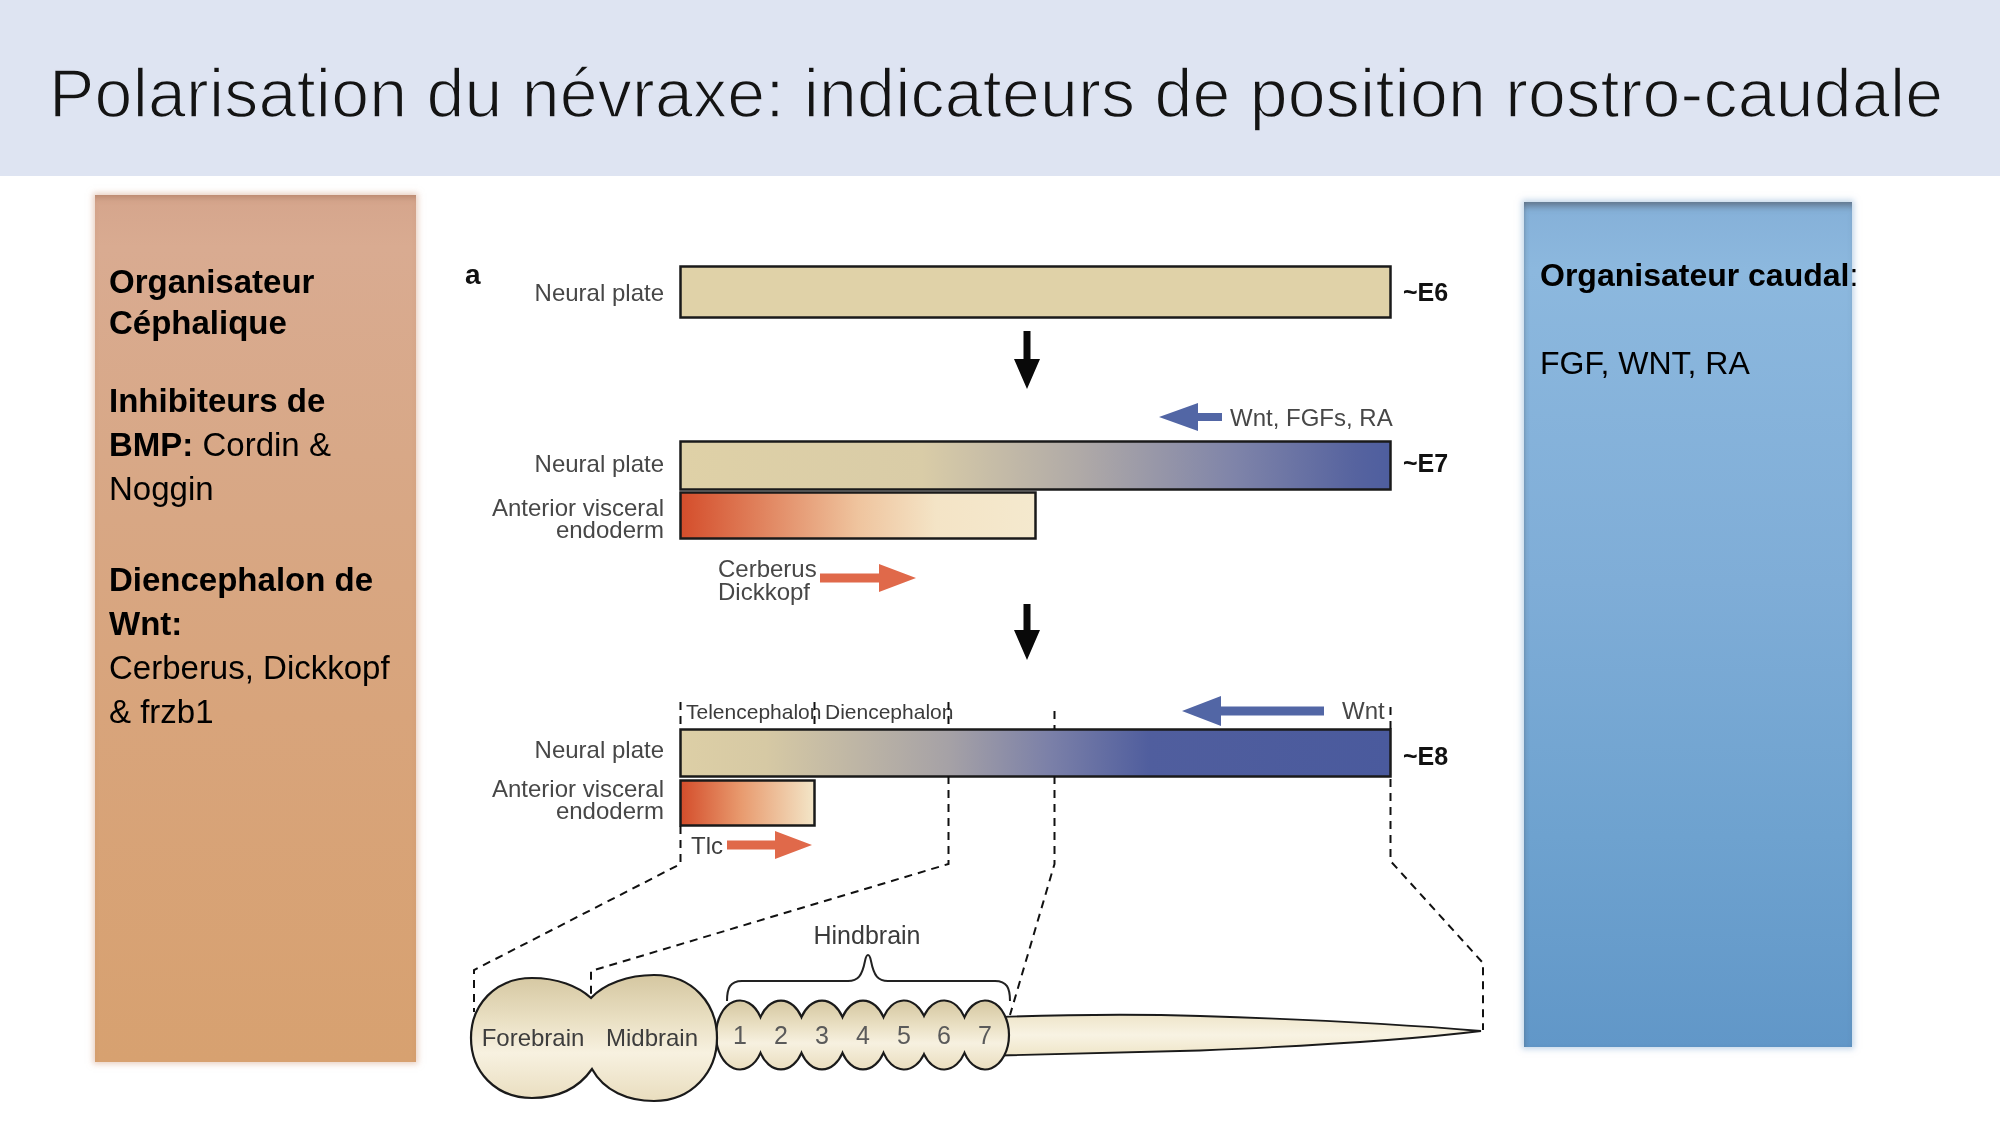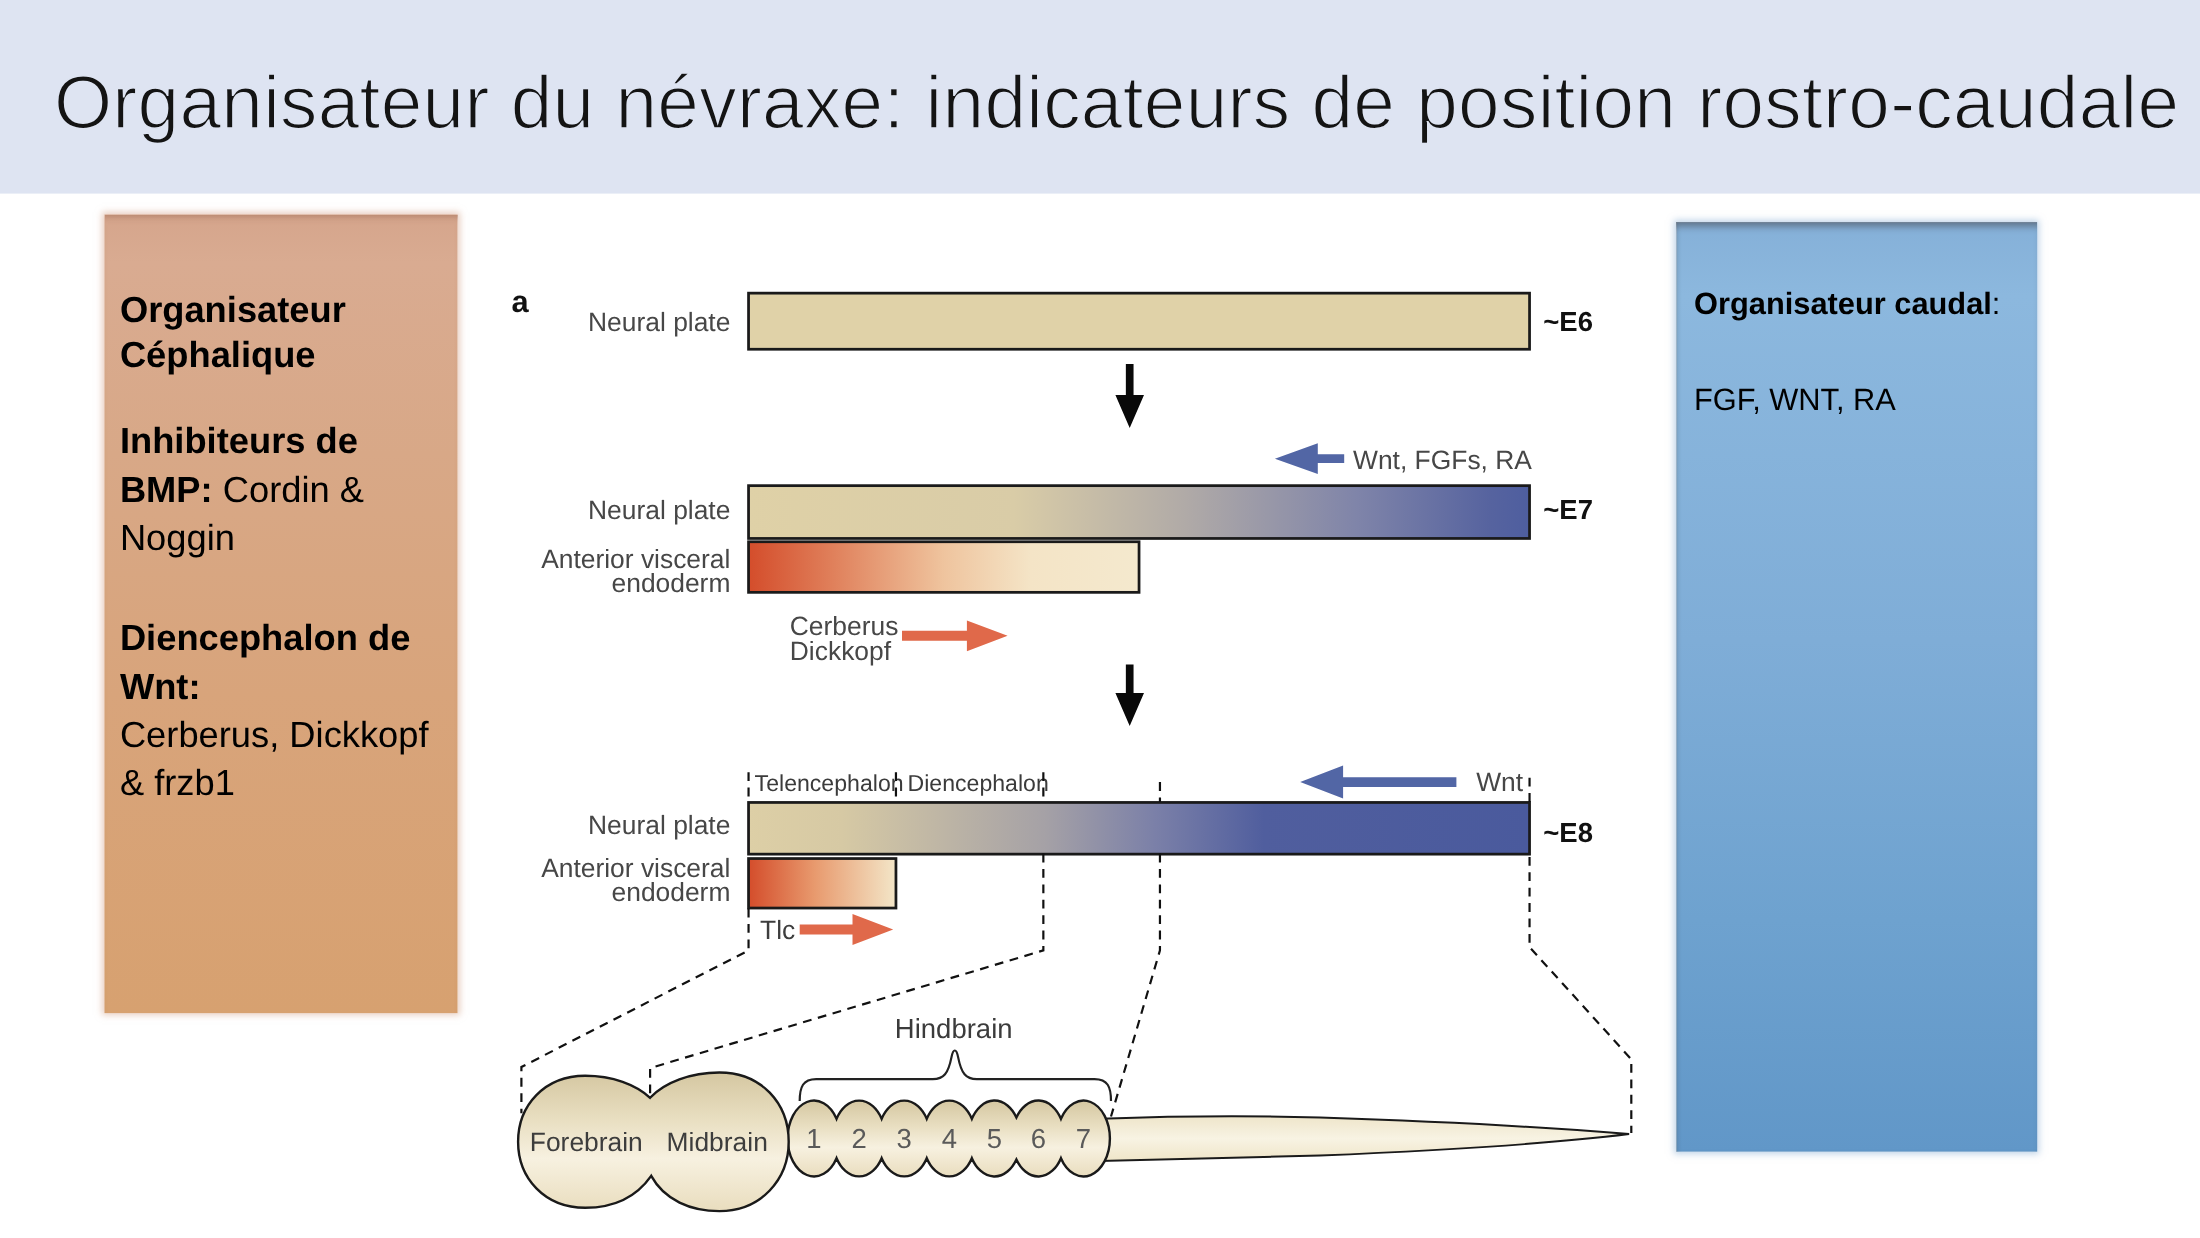--- a/index.html
+++ b/index.html
@@ -1,37 +1,37 @@
 <!DOCTYPE html>
 <html><head>
 <meta charset="utf-8">
 <style>
   html,body{margin:0;padding:0;}
   body{width:2000px;height:1125px;position:relative;overflow:hidden;background:#ffffff;
        font-family:"Liberation Sans", sans-serif;}
   #titlebar{position:absolute;left:0;top:0;width:2000px;height:176px;background:#dee4f2;}
   #title{position:absolute;left:49px;top:54px;font-size:68px;color:#141414;white-space:nowrap;letter-spacing:0.25px;-webkit-text-stroke:1.5px #dee4f2;}
   
-  #lbox{position:absolute;left:95px;top:195px;width:321px;height:726px;
+  #lbox{position:absolute;left:95px;top:195px;width:321px;height:867px;
         background:linear-gradient(180deg,#d5a58c 0%,#d9ab91 6%,#d8a887 30%,#d8a47b 60%,#d7a170 100%);
         box-shadow:0 0 6px 2px rgba(213,165,140,.55), inset 0 6px 6px -4px rgba(150,100,75,.5);}
   #lbox .txt{position:absolute;left:14px;top:66px;width:300px;font-size:33px;color:#000;line-height:44px;}
   #lbox p{margin:0;}
   
   #rbox{position:absolute;left:1524px;top:202px;width:328px;height:845px;
         background:linear-gradient(180deg,#85b0d8 0%,#8cb8de 8%,#7fadd7 45%,#6ea2cf 75%,#6197c8 100%);
         box-shadow:0 0 6px 2px rgba(130,170,210,.5), inset 0 8px 7px -4px rgba(75,80,90,.6), inset 3px 0 5px -3px rgba(75,80,90,.35);}
-  #rbox .txt{position:absolute;left:16px;top:51px;width:330px;font-size:28px;color:#000;line-height:45px;}
+  #rbox .txt{position:absolute;left:16px;top:51px;width:330px;font-size:32px;color:#000;line-height:45px;}
   #rbox p{margin:0;}
   b{font-weight:bold;}
 </style>
 </head>
 <body>
 <div id="titlebar"></div>
-<div id="title">Organisateur du névraxe: indicateurs de position rostro-caudale</div>
+<div id="title">Polarisation du névraxe: indicateurs de position rostro-caudale</div>
 
 <div id="lbox">
   <div class="txt">
     <p style="line-height:41px;"><b>Organisateur<br>Céphalique</b></p>
     <p style="margin-top:36px;"><b>Inhibiteurs de<br>BMP:</b> Cordin &amp;<br>Noggin</p>
     <p style="margin-top:47px;"><b>Diencephalon de Wnt:</b><br>Cerberus, Dickkopf<br>&amp; frzb1</p>
   </div>
 </div>
 
 <div id="rbox">

